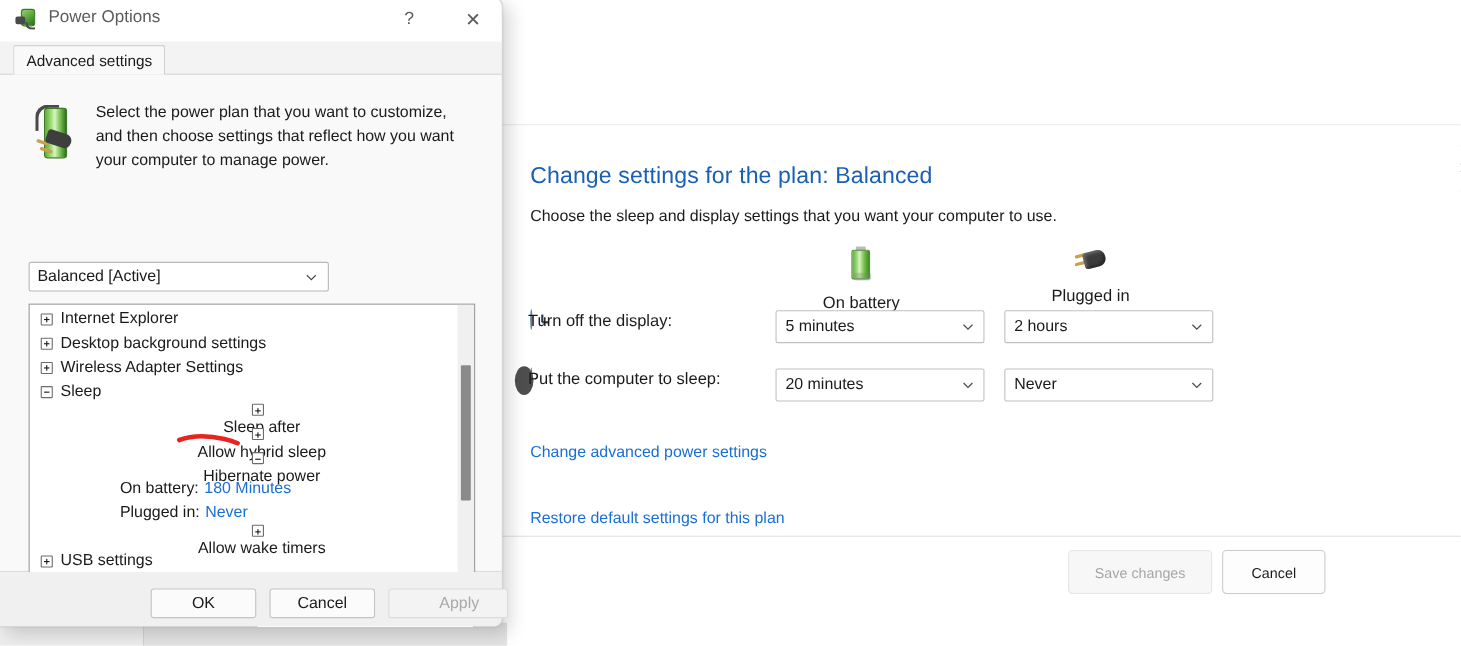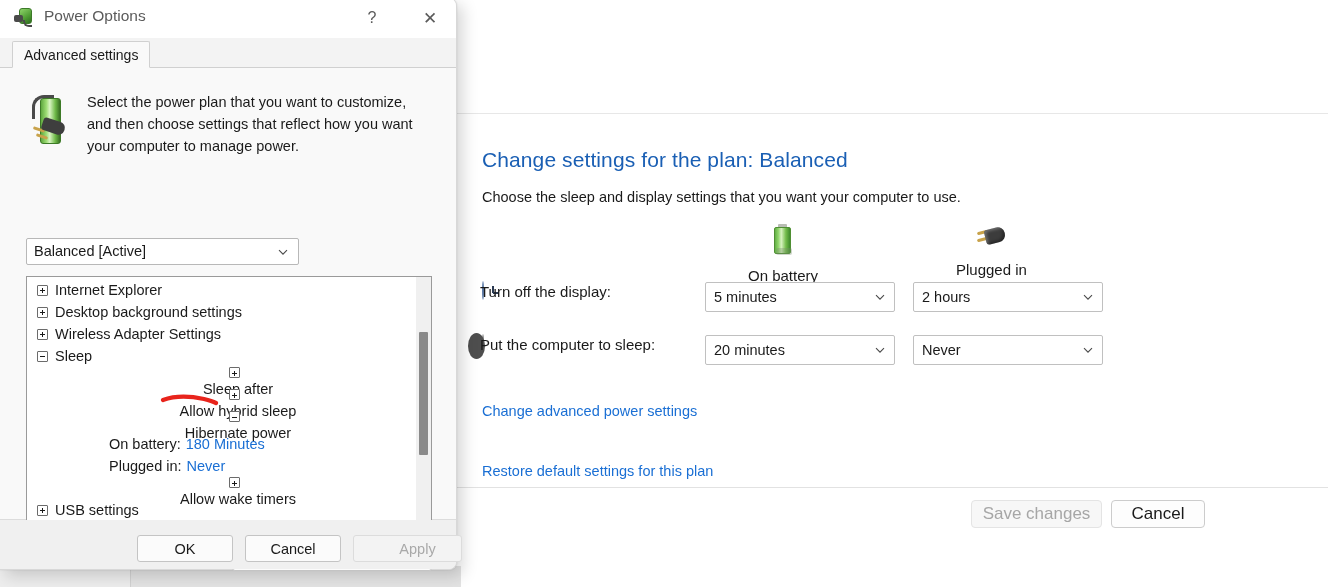--- a/index.html
+++ b/index.html
@@ -158,23 +158,23 @@
     font-size: 14.5px; color: #1a6fd4; white-space: nowrap; cursor: pointer;
   }
   .cp-link.l1 { top: 289px; }
   .cp-link.l2 { top: 321px; margin-top: 28px; }
 
   .cp-footsep {
     position: absolute; left: 0; top: 487px; width: 1328px; height: 1px;
     background: #e2e2e2;
   }
   .cp-btn {
-    position: absolute; height: 28px; border-radius: 4px;
+    position: absolute; height: 40px; border-radius: 4px;
     border: 1px solid #cccccc; background: #fdfdfd;
-    font-size: 17px; color: #1a1a1a;
+    font-size: 13px; color: #1a1a1a;
     display: flex; align-items: center; justify-content: center;
     cursor: default;
   }
   .cp-btn.save { left: 971px; top: 500px; width: 131px; border-color:#e4e4e4; background:#f7f7f7; color:#a6a6a6; }
   .cp-btn.cancel { left: 1111px; top: 500px; width: 94px; }
 
   
   .bg-divider {
     position: absolute; left: 130px; top: 566px; width: 1px; height: 21px;
     background: #d2d2d2;

